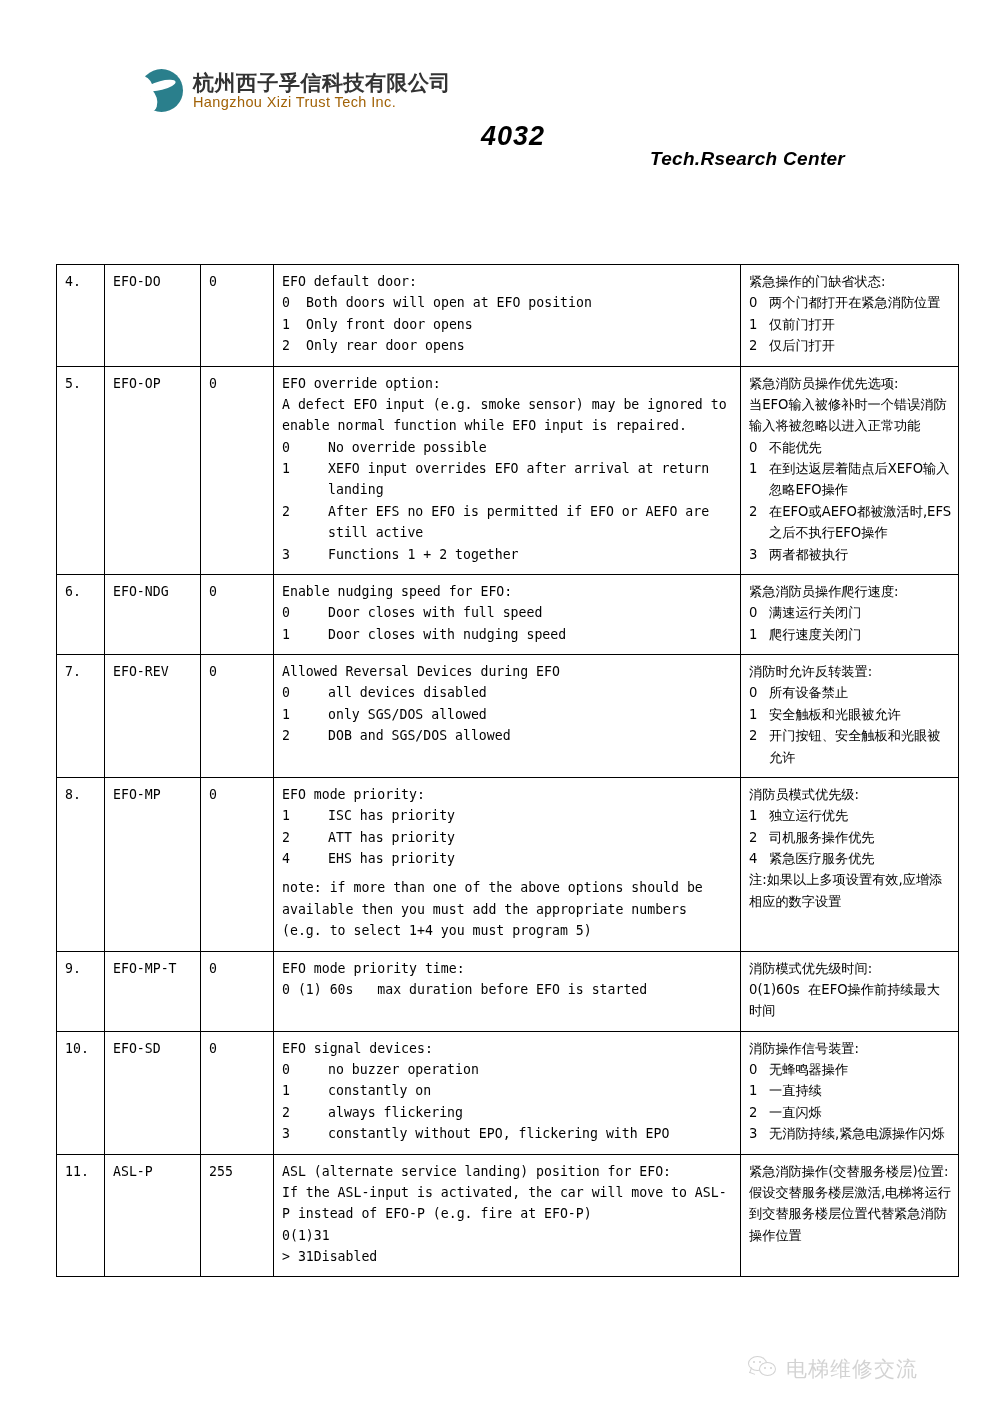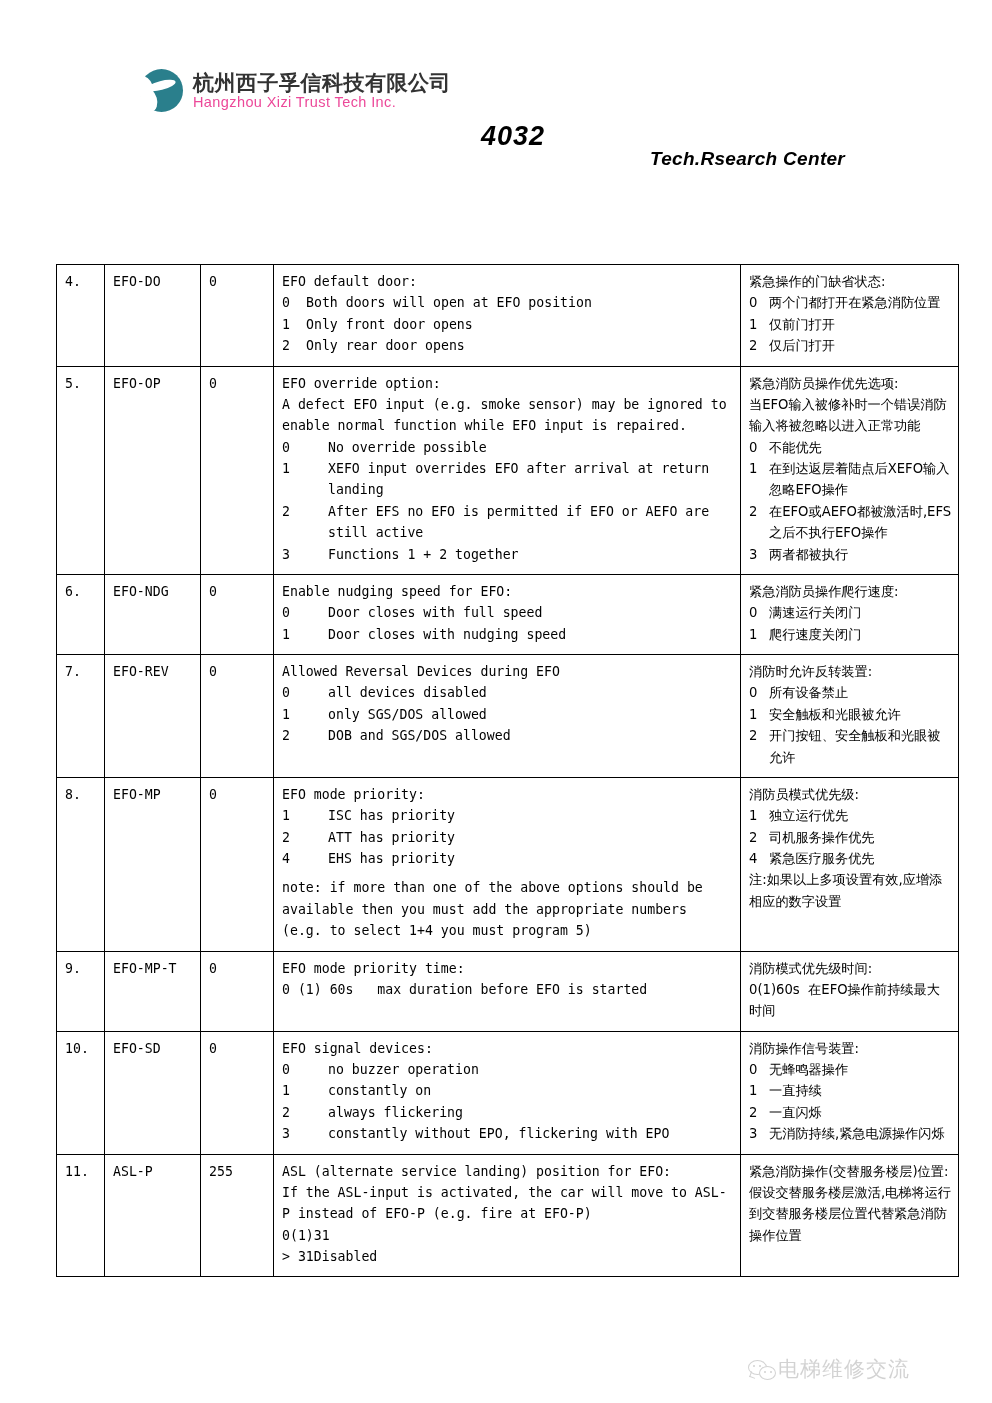--- a/index.html
+++ b/index.html
@@ -69,21 +69,21 @@
   .logo-cn {
     font-size: 21px;
     font-weight: 600;
     letter-spacing: 0.5px;
     color: #333333;
     white-space: nowrap;
   }
   .logo-en {
     font-size: 14.5px;
     letter-spacing: 0.4px;
-    color: #ec4899;
+    color: #a16207;
     white-space: nowrap;
   }
   .doc-number {
     position: absolute;
     left: 481px; top: 105px;
     font-family: "Liberation Sans", sans-serif;
     font-size: 27px;
     font-weight: bold;
     font-style: italic;
     letter-spacing: 1px;
@@ -154,21 +154,22 @@
     padding: 5px 4px 8px 7px;
   }
   .cell-cn .cn-line { white-space: pre-wrap; }
   .cell-cn .opt .k { min-width: 20px; }
 
   
   .watermark {
     position: absolute;
     left: 748px; top: 1355px;
     display: flex;
-    align-items: flex-end;
+    align-items: flex-start;
+    gap: 8px;
     opacity: 0.26;
   }
   .wechat-icon {
     position: relative;
     width: 30px; height: 24px;
     flex: 0 0 auto;
   }
   .wechat-icon .bub {
     position: absolute;
     border: 1.6px solid #555;

